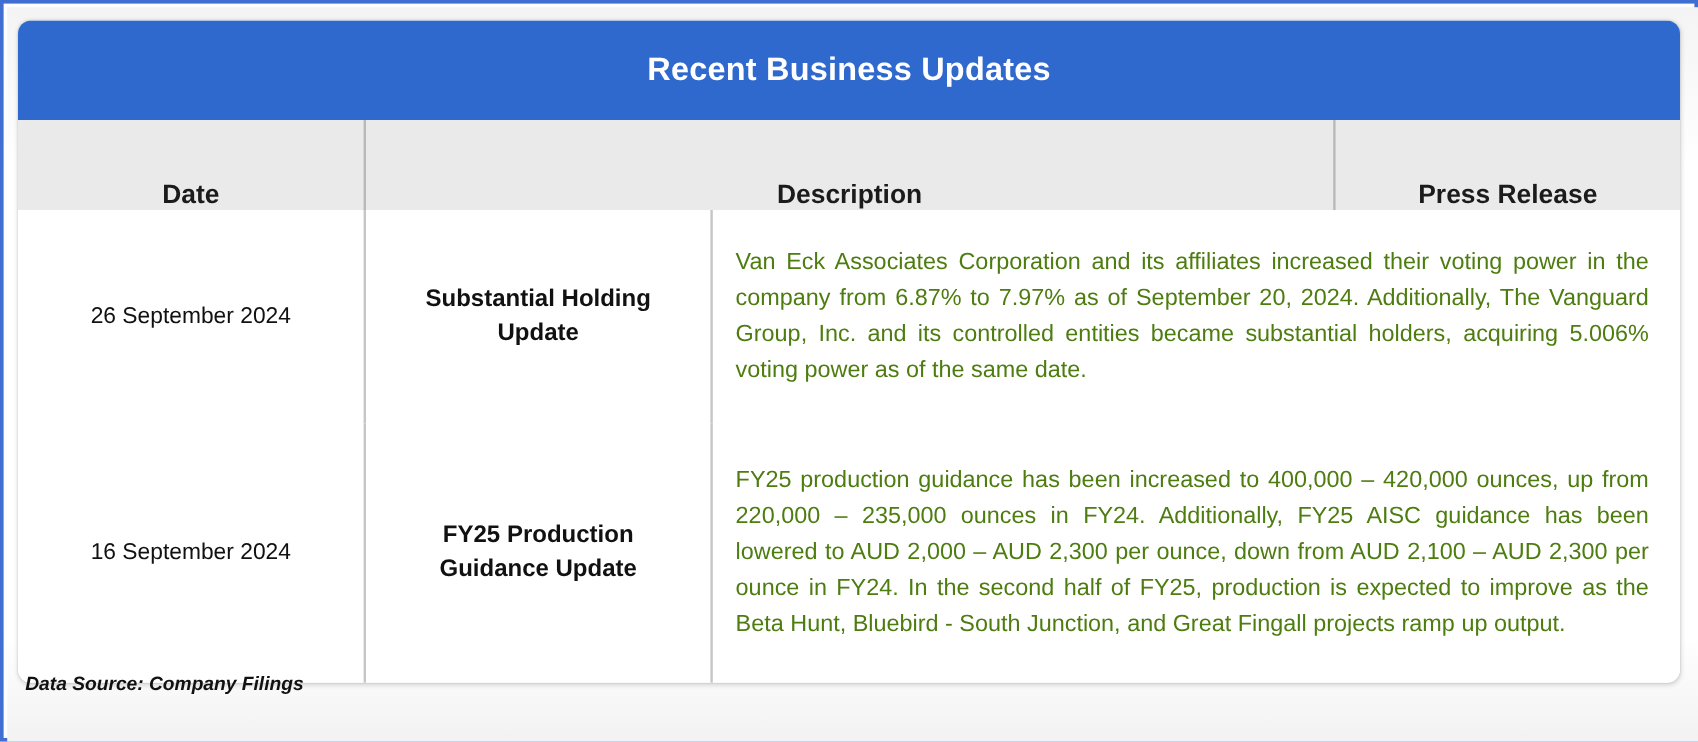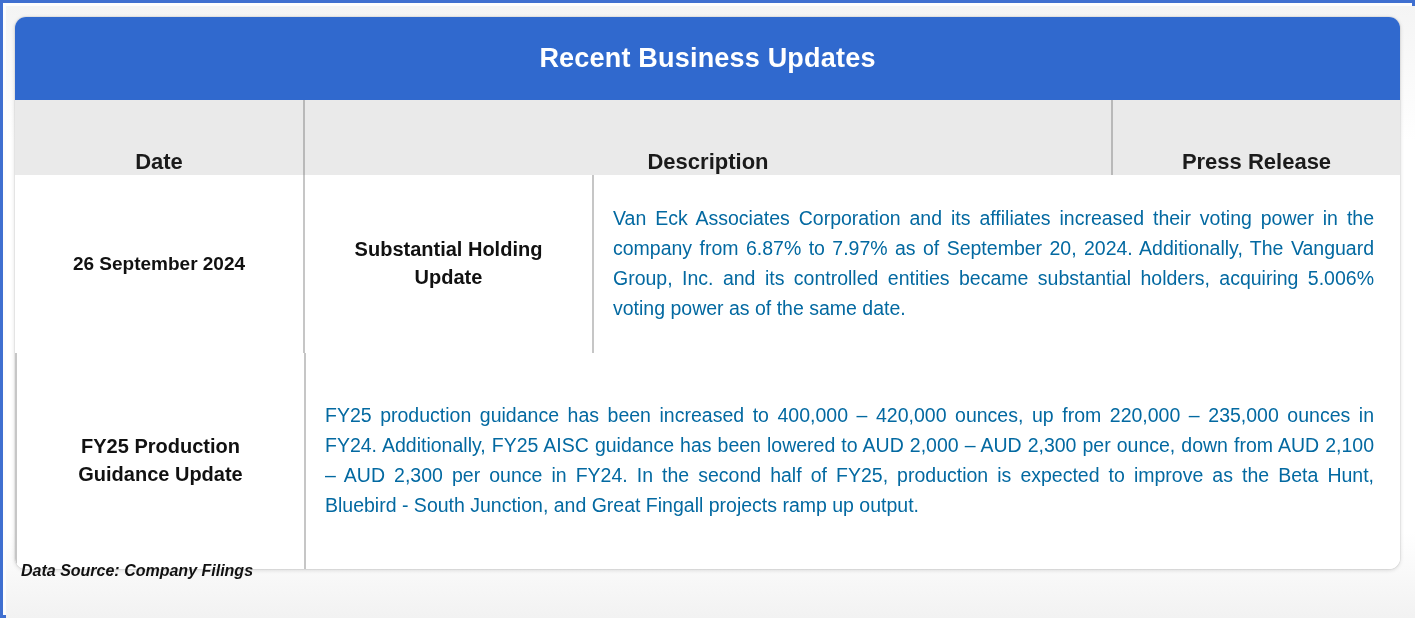--- a/index.html
+++ b/index.html
@@ -99,21 +99,21 @@
     padding: 0;
   }
   .cell-date {
     width: 288px;
     display: flex;
     align-items: center;
     justify-content: center;
     text-align: left;
     color: #111111;
     font-size: 19px;
-    font-weight: bold;
+    font-weight: normal;
     padding: 17px 8px;
   }
   .cell-press {
     width: 289px;
     border-left: 2px solid #c6c6c6;
     display: flex;
     align-items: center;
     justify-content: center;
     text-align: center;
     color: #111111;
@@ -123,21 +123,21 @@
     padding: 16px 18px;
   }
   .cell-desc {
     flex: 1;
     border-left: 2px solid #c6c6c6;
     padding: 0 26px 0 19px;
     display: flex;
     align-items: center;
   }
   .desc-text {
-    color: #0369a1;
+    color: #4d7c0f;
     font-size: 19.5px;
     line-height: 1.53;
     text-align: justify;
     text-justify: inter-word;
   }
 
   .row-1 { height: 178px; }
   .row-2 { height: 216px; }
 
   
@@ -179,20 +179,21 @@
 
         <div class="table-row row-1">
           <div class="body-cell cell-date">26 September 2024</div>
           <div class="body-cell cell-press">Substantial Holding Update</div>
           <div class="body-cell cell-desc">
             <span class="desc-text">Van Eck Associates Corporation and its affiliates increased their voting power in the company from 6.87% to 7.97% as of September 20, 2024. Additionally, The Vanguard Group, Inc. and its controlled entities became substantial holders, acquiring 5.006% voting power as of the same date.</span>
           </div>
         </div>
 
         <div class="table-row row-2">
+          <div class="body-cell cell-date">16 September 2024</div>
           <div class="body-cell cell-press">FY25 Production Guidance Update</div>
           <div class="body-cell cell-desc">
             <span class="desc-text">FY25 production guidance has been increased to 400,000 – 420,000 ounces, up from 220,000 – 235,000 ounces in FY24. Additionally, FY25 AISC guidance has been lowered to AUD 2,000 – AUD 2,300 per ounce, down from AUD 2,100 – AUD 2,300 per ounce in FY24. In the second half of FY25, production is expected to improve as the Beta Hunt, Bluebird - South Junction, and Great Fingall projects ramp up output.</span>
           </div>
         </div>
 
       </div>
     </div>
 
     <div class="footer-note">Data Source: Company Filings</div>

